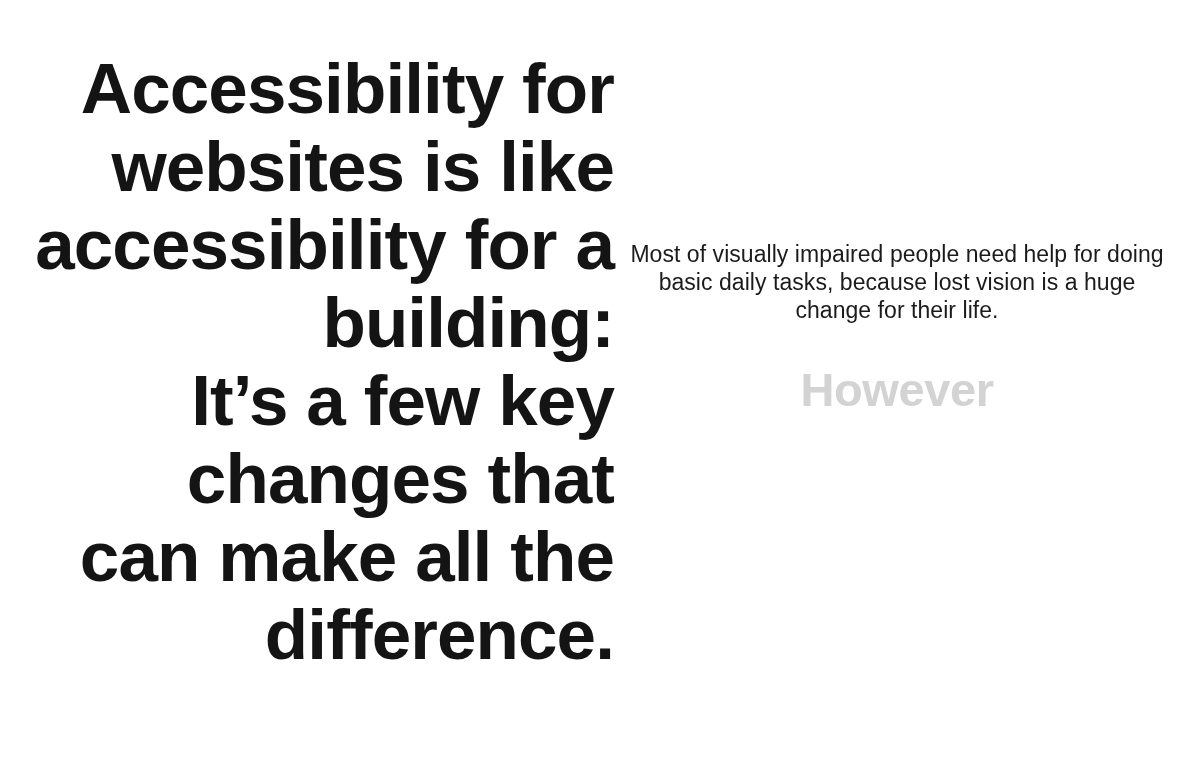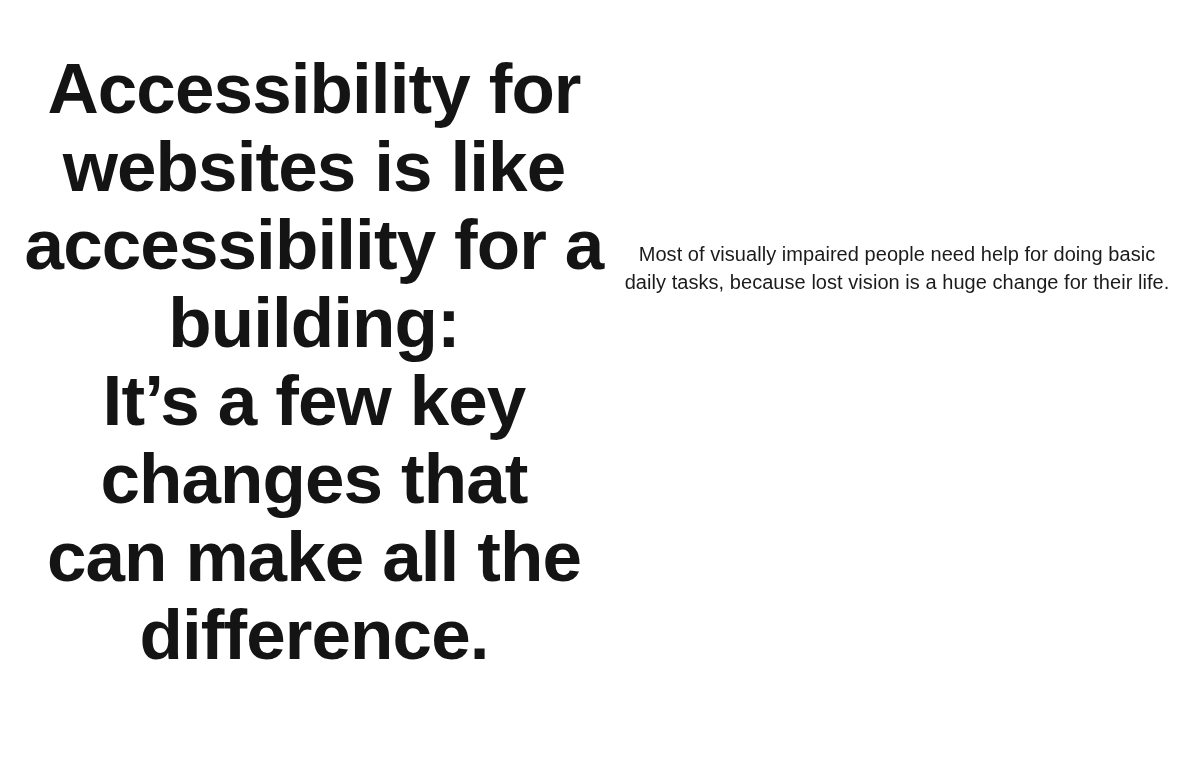--- a/index.html
+++ b/index.html
@@ -31,37 +31,37 @@
   }
 
   .headline {
     margin: 0;
     font-family: "Liberation Sans", sans-serif;
     font-size: 71px;
     line-height: 78px;
     font-weight: 700;
     letter-spacing: -0.9px;
     color: #141414;
-    text-align: center;
+    text-align: right;
     white-space: pre-line;
   }
 
   
   .body-col {
     position: absolute;
     left: 612px;
     top: 240px;
     width: 570px;
     text-align: center;
   }
 
   .para {
     margin: 0;
     font-family: "Liberation Sans", sans-serif;
-    font-size: 20px;
+    font-size: 23px;
     line-height: 28px;
     font-weight: 400;
     color: #1b1b1b;
     letter-spacing: 0.05px;
     text-align: center;
   }
 
   .para-intro {
     padding: 0 8px;
   }
@@ -94,16 +94,17 @@
 building:
 It’s a few key
 changes that
 can make all the
 difference.</h1>
   </div>
 
   <div class="body-col">
     <p class="para para-intro">Most of visually impaired people need help for doing basic daily tasks, because lost vision is a huge change for their life.</p>
 
+    <p class="however">However</p>
 
   </div>
 
 </div>
 
 </body></html>

